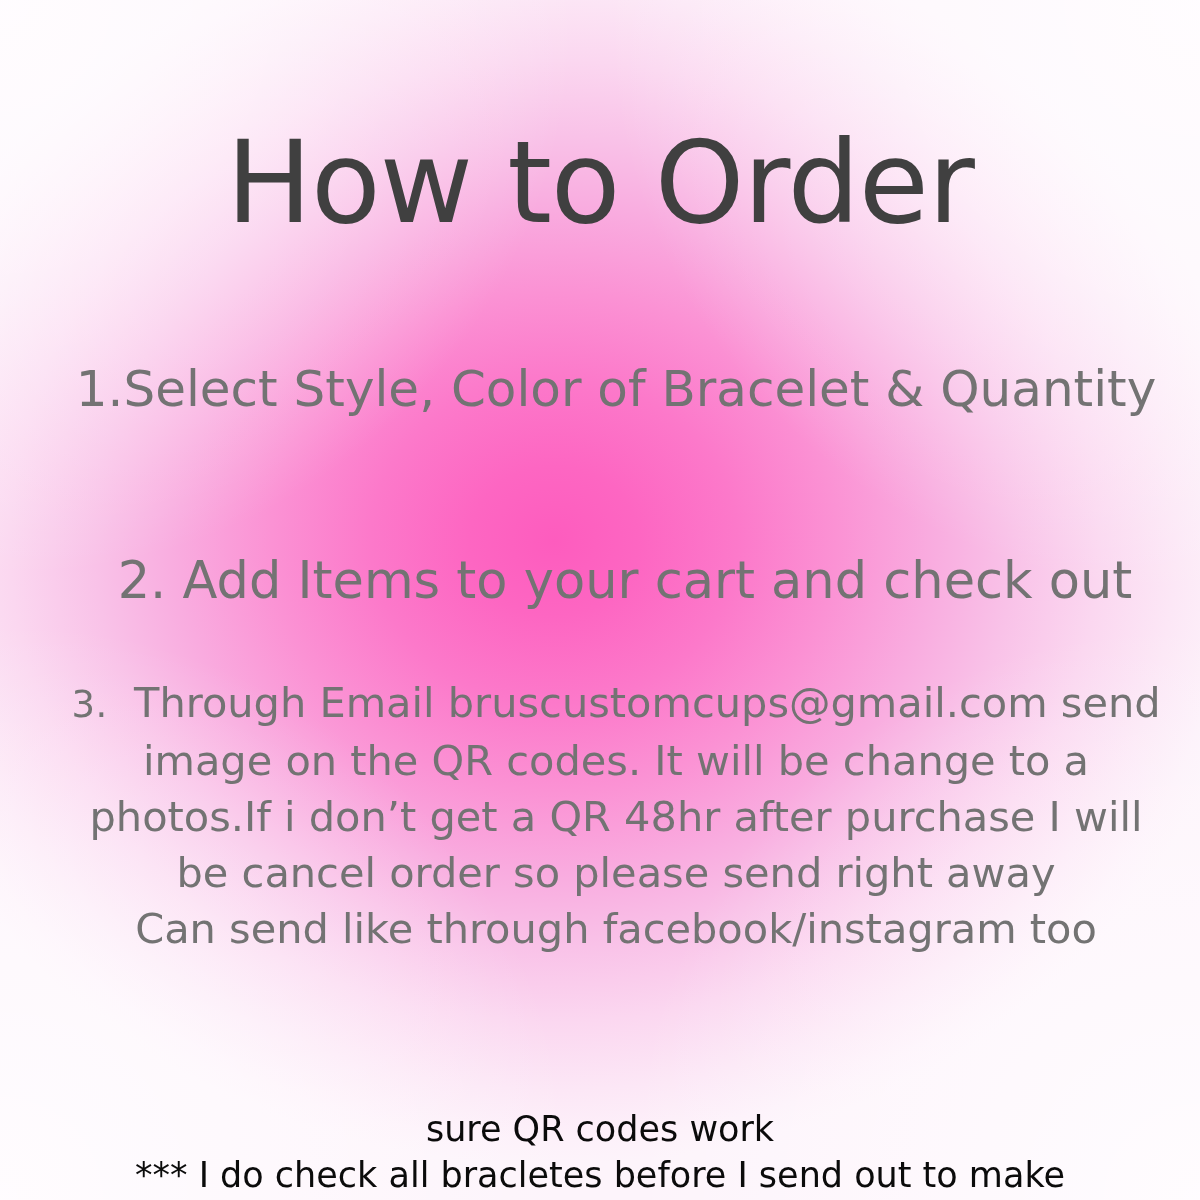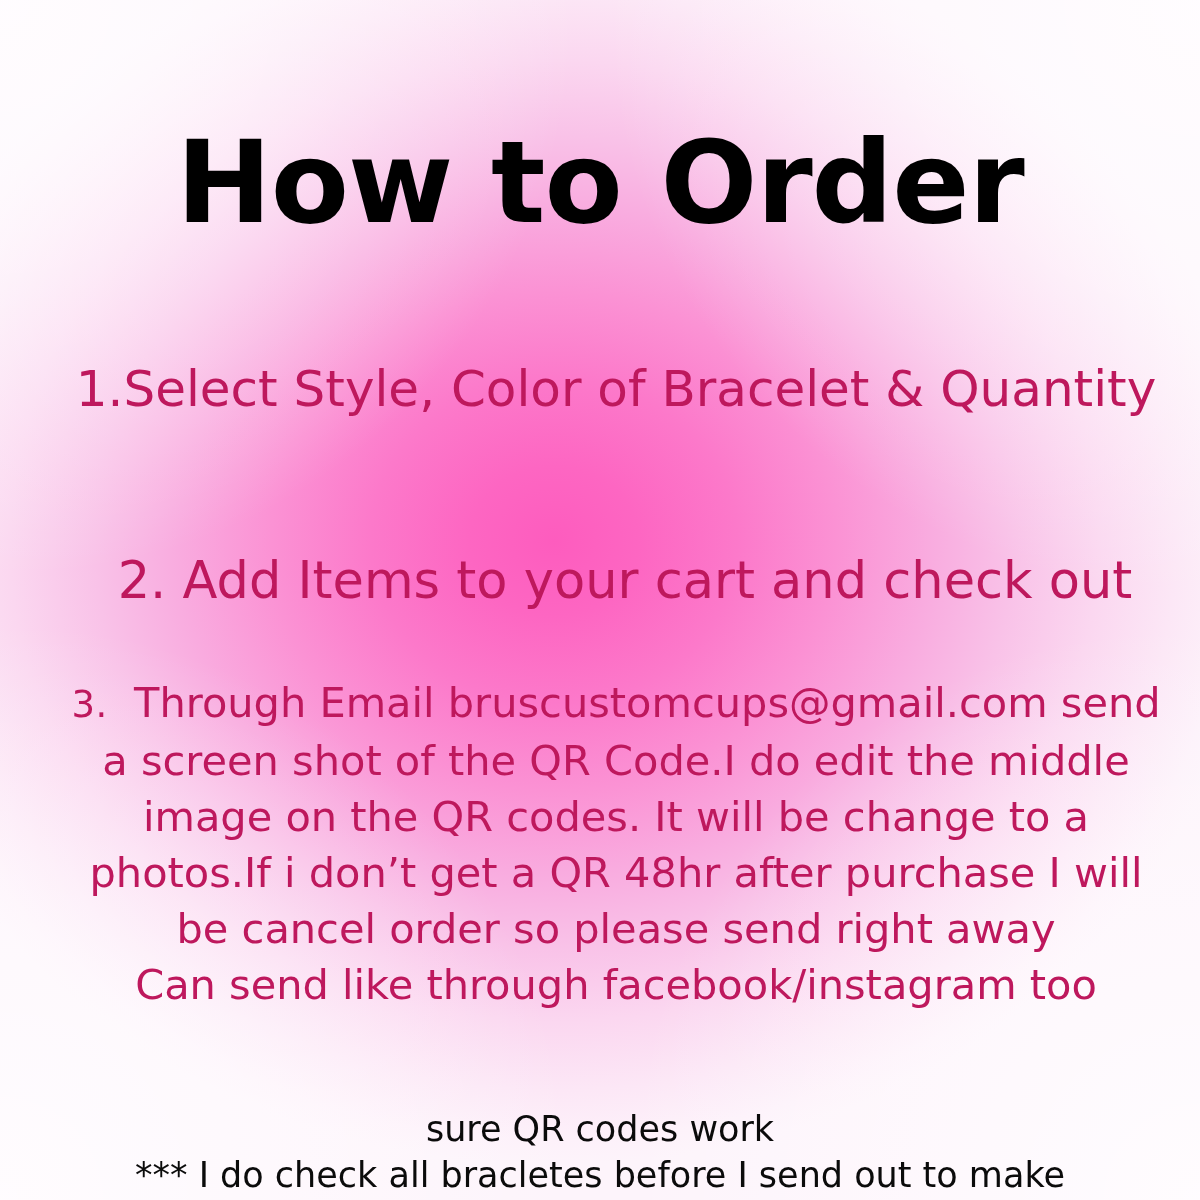--- a/index.html
+++ b/index.html
@@ -67,31 +67,31 @@
     height: 100%;
   }
 
   .poster-title {
     position: absolute;
     left: 0;
     right: 0;
     top: 126px;
     text-align: center;
     font-family: "DejaVu Sans", sans-serif;
-    font-weight: bold;
+    font-weight: normal;
     font-size: 114px;
     line-height: 1.0;
     letter-spacing: -1px;
-    color: #000000;
+    color: #404040;
     white-space: nowrap;
   }
 
   .step {
     position: absolute;
-    color: #be185d;
+    color: #737373;
     font-family: "DejaVu Sans", sans-serif;
     font-weight: 400;
     margin-left: 32px;
   }
 
   .step-1 {
     left: 0;
     right: 0;
     top: 362px;
     text-align: center;
@@ -155,21 +155,20 @@
   <div id="content">
 
     <div class="poster-title">How to Order</div>
 
     <div class="step step-1">1.Select Style, Color of Bracelet &amp; Quantity</div>
 
     <div class="step step-2">2. Add Items to your cart and  check out</div>
 
     <div class="step step-3">
       <span class="step3-line"><span class="step3-marker">3.</span>&nbsp; <span>Through Email bruscustomcups@gmail.com send</span></span>
-      <span class="step3-line">a screen shot of the QR Code.I do edit the middle</span>
       <span class="step3-line">image on the QR codes. It will be change to a</span>
       <span class="step3-line">photos.If i don’t get a QR 48hr after purchase I will</span>
       <span class="step3-line">be cancel order so please send right away</span>
       <span class="step3-line">Can send like through facebook/instagram too</span>
     </div>
 
     <div class="footnote">
       <span class="fn-line">sure QR codes work</span>
       <span class="fn-line">*** I do check all bracletes before I send out to make</span>
     </div>

